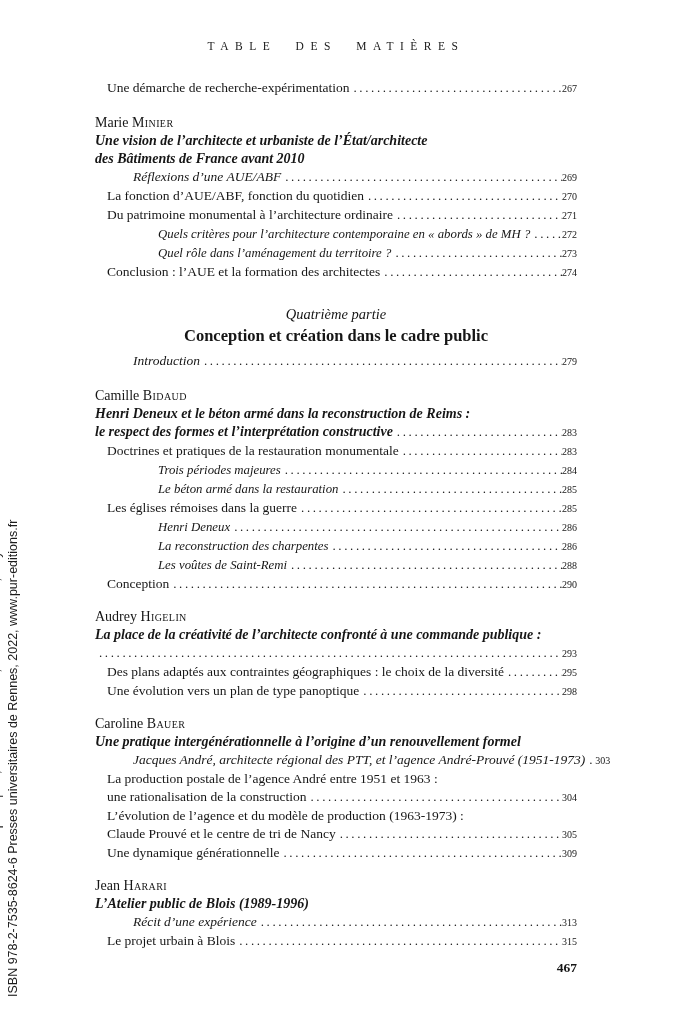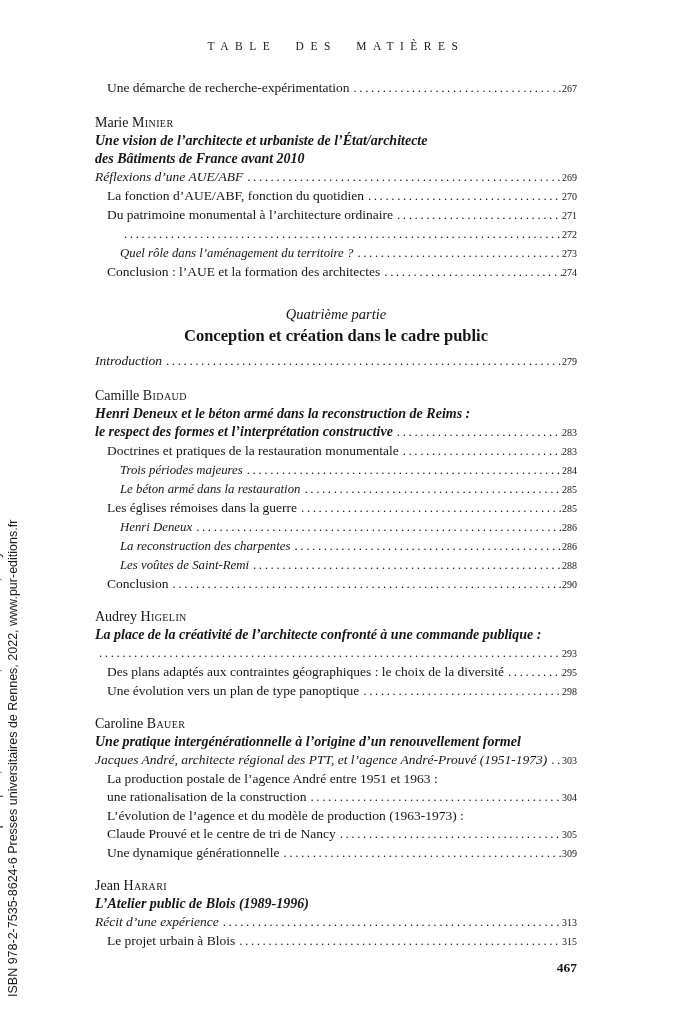--- a/index.html
+++ b/index.html
@@ -45,21 +45,21 @@
   }
 
   
   .toc-entry {
     display: flex;
     align-items: baseline;
     line-height: 18px;
     font-size: 13.5px;
   }
   .toc-entry .entry-text { white-space: nowrap; }
-  .style-italic      { font-style: italic; }
+  .style-italic      { font-style: italic; margin-left: 38px; }
   .style-bolditalic  { font-style: italic; font-weight: bold; font-size: 14px; }
   .indent-1 { padding-left: 12px; }
   .indent-2 { padding-left: 25px; font-size: 12.8px; }
 
   .leader {
     flex: 1 1 auto;
     overflow: hidden;
     padding: 0 6px 0 4px;
     font-style: normal;
     font-weight: normal;
@@ -130,20 +130,21 @@
         <span class="entry-text">La fonction d’AUE/ABF, fonction du quotidien</span>
         <span class="leader"></span>
         <span class="page-num">270</span>
       </div>
       <div class="toc-entry style-roman indent-1">
         <span class="entry-text">Du patrimoine monumental à l’architecture ordinaire</span>
         <span class="leader"></span>
         <span class="page-num">271</span>
       </div>
       <div class="toc-entry style-italic indent-2">
+        <span class="entry-text">Quels critères pour l’architecture contemporaine en « abords » de MH ?</span>
         <span class="leader"></span>
         <span class="page-num">272</span>
       </div>
       <div class="toc-entry style-italic indent-2">
         <span class="entry-text">Quel rôle dans l’aménagement du territoire ?</span>
         <span class="leader"></span>
         <span class="page-num">273</span>
       </div>
       <div class="toc-entry style-roman indent-1">
         <span class="entry-text">Conclusion : l’AUE et la formation des architectes</span>
@@ -199,21 +200,21 @@
         <span class="entry-text">La reconstruction des charpentes</span>
         <span class="leader"></span>
         <span class="page-num">286</span>
       </div>
       <div class="toc-entry style-italic indent-2">
         <span class="entry-text">Les voûtes de Saint-Remi</span>
         <span class="leader"></span>
         <span class="page-num">288</span>
       </div>
       <div class="toc-entry style-roman indent-1">
-        <span class="entry-text">Conclusion</span>
+        <span class="entry-text">Conception</span>
         <span class="leader"></span>
         <span class="page-num">290</span>
       </div>
       <div style="height: 14px;"></div>
       <div class="toc-author"><span class="given">Audrey </span><span class="surname">Higelin</span></div>
       <div class="toc-entry style-bolditalic indent-0">
         <span class="entry-text">La place de la créativité de l’architecte confronté à une commande publique :</span>
       </div>
       <div class="toc-entry style-bolditalic indent-0">
         <span class="leader"></span>

